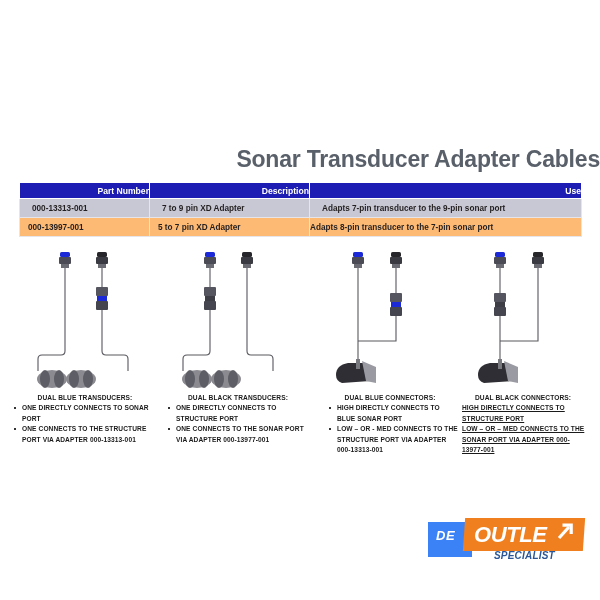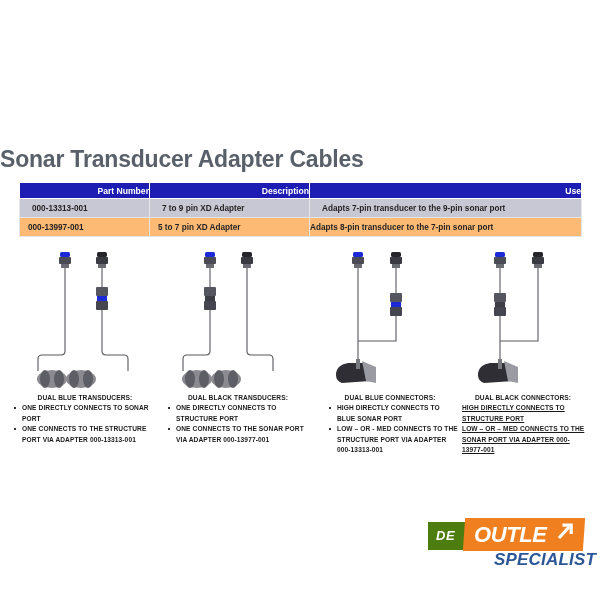--- a/index.html
+++ b/index.html
@@ -12,21 +12,21 @@
     position: relative;
     overflow: hidden;
     color: #222;
   }
 
   
   .title {
     position: absolute;
     left: 0; right: 0;
     top: 146px;
-    text-align: left;
+    text-align: right;
     font-size: 23px;
     font-weight: bold;
     color: #596069;
     letter-spacing: -0.2px;
     white-space: nowrap;
   }
 
   
   .spec-table {
     position: absolute;
@@ -120,22 +120,22 @@
 
   
   .logo {
     position: absolute;
     left: 428px; top: 518px;
     width: 156px; height: 48px;
   }
   .logo-de {
     position: absolute;
     left: 0; top: 4px;
-    width: 44px; height: 28px;
-    background: #4d7c0f;
+    width: 44px; height: 35px;
+    background: #3b82f6;
   }
   .logo-de span {
     position: absolute;
     left: 8px; top: 6px;
     color: #ffffff;
     font-size: 13px;
     font-weight: bold;
     font-style: italic;
     letter-spacing: 0.5px;
   }
@@ -159,21 +159,21 @@
   }
   .logo-arrow {
     position: absolute;
     left: 128px; top: 4px;
     width: 18px; height: 18px;
   }
   .logo-spec {
     position: absolute;
     left: 66px; top: 32px;
     color: #2b5797;
-    font-size: 17px;
+    font-size: 10px;
     font-weight: bold;
     font-style: italic;
     letter-spacing: 0.2px;
     white-space: nowrap;
     text-align: center;
   }
 </style>
 </head>
 <body>
 

